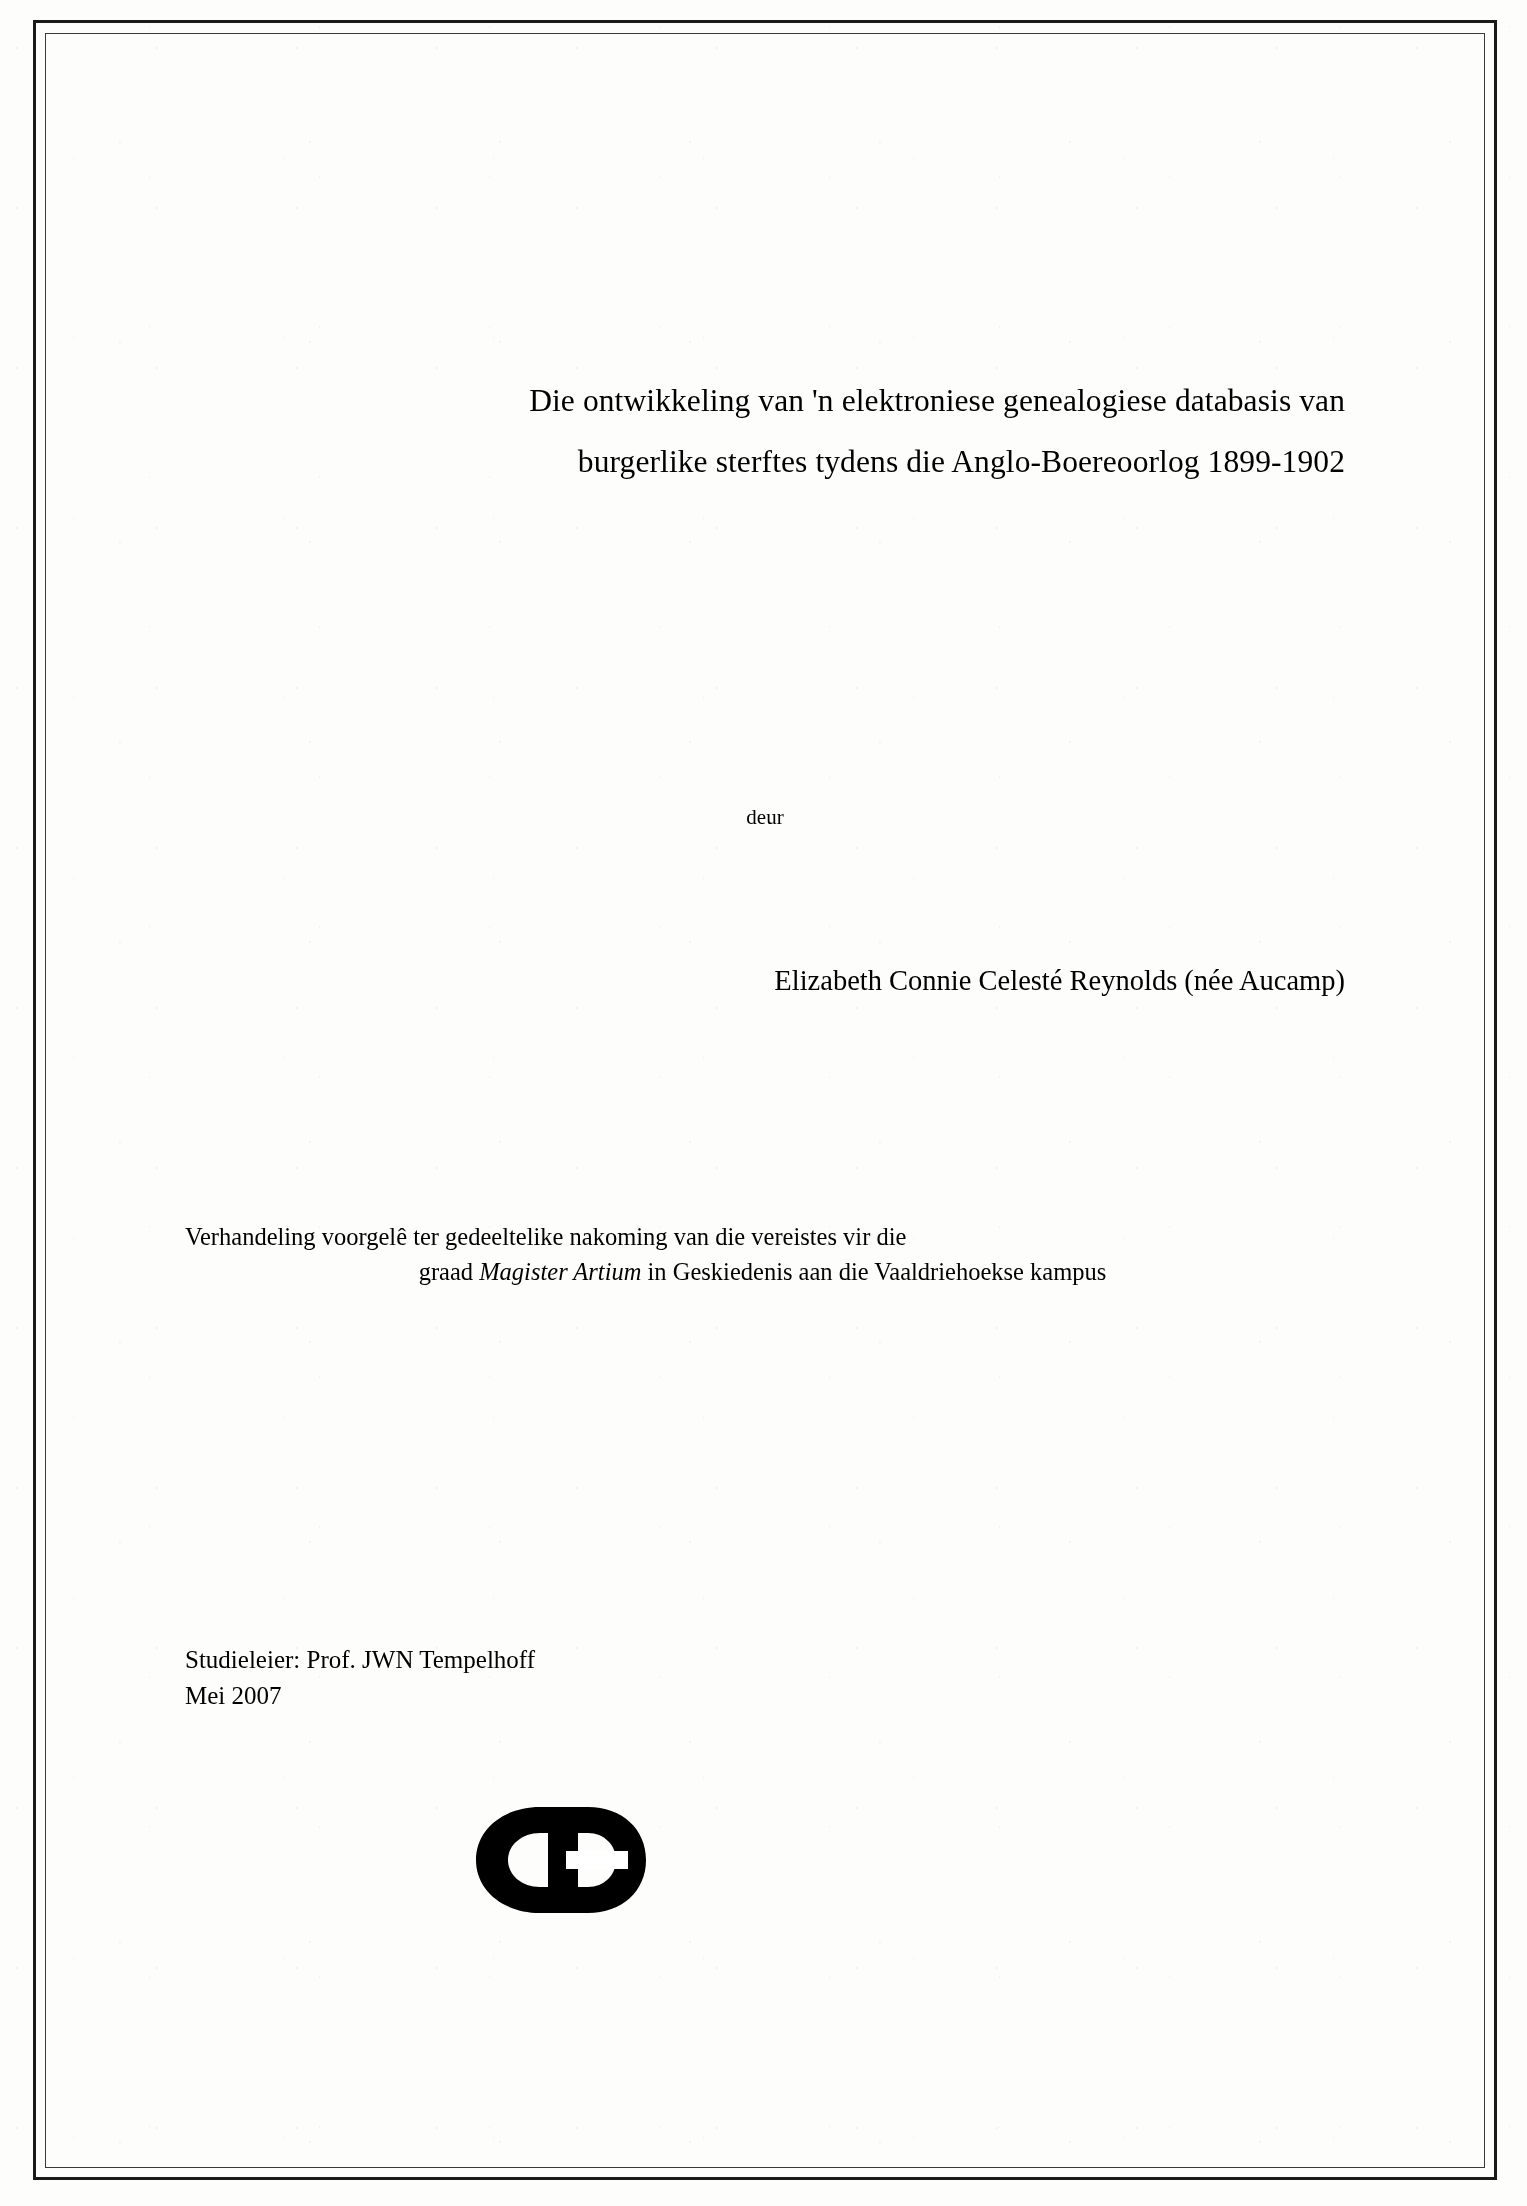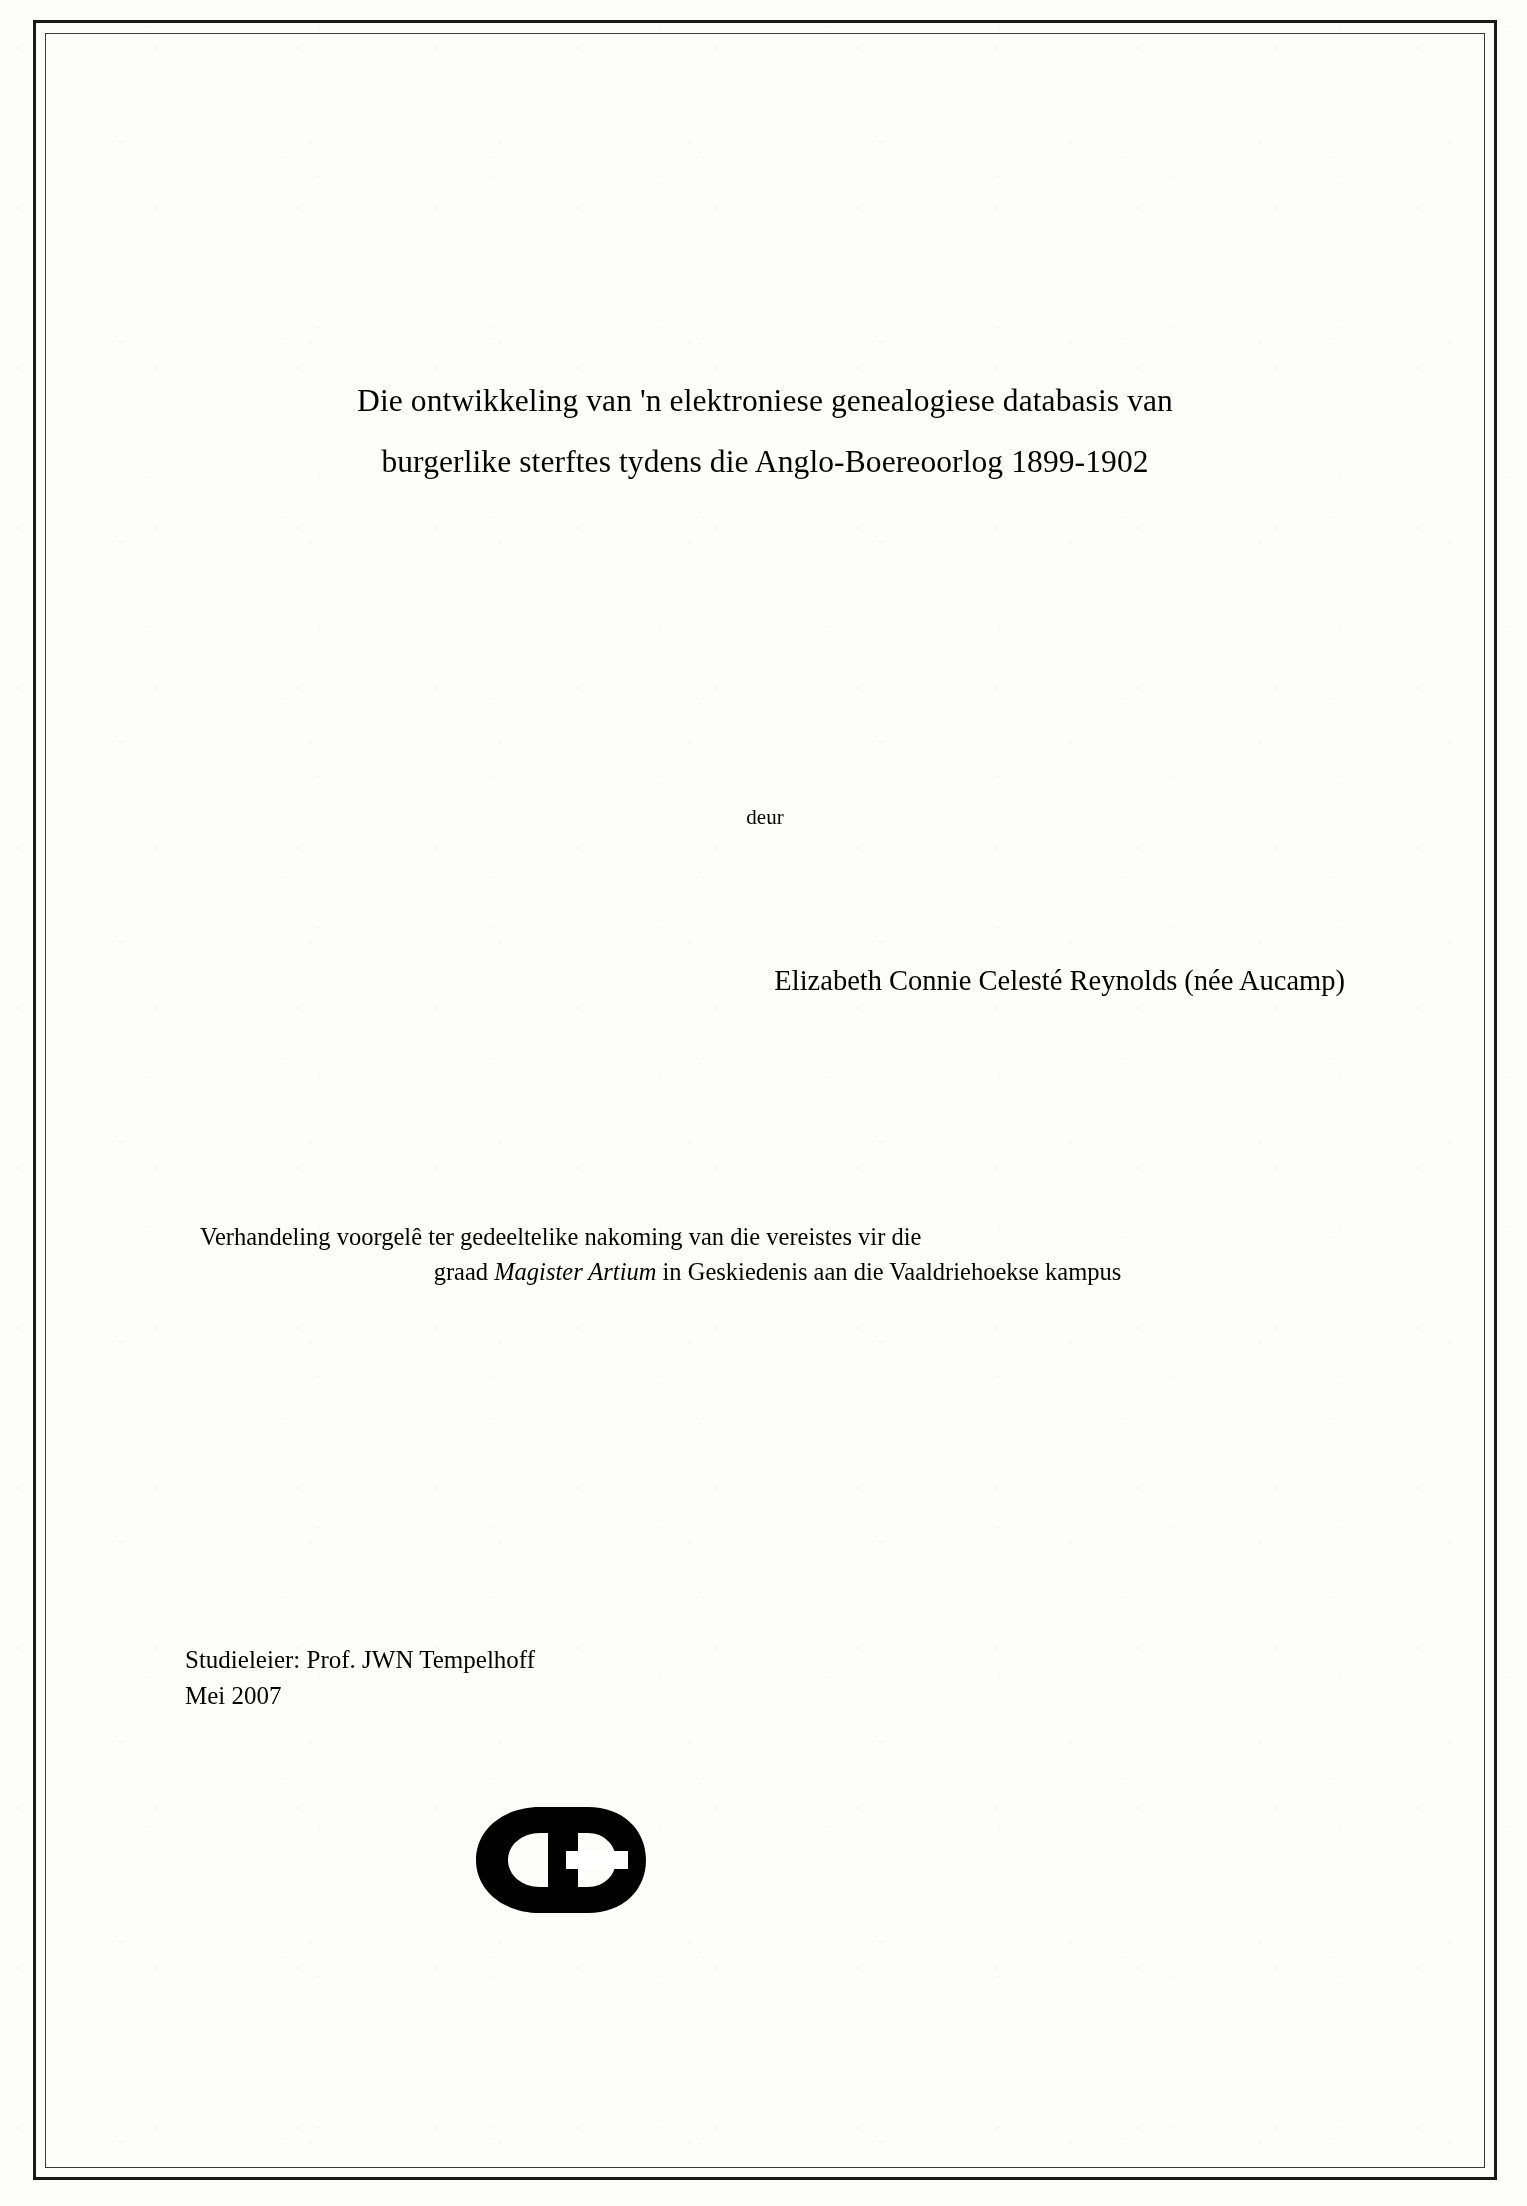--- a/index.html
+++ b/index.html
@@ -53,21 +53,21 @@
     top: 0;
     width: 1160px;
     height: 2206px;
   }
 
   .title-block {
     position: absolute;
     top: 370px;
     left: 0;
     width: 1160px;
-    text-align: center;
+    text-align: right;
   }
   .title-line {
     font-size: 31.5px;
     line-height: 1.95;
     letter-spacing: 0.1px;
   }
 
   .byline-deur {
     position: absolute;
     top: 805px;
@@ -82,21 +82,21 @@
     top: 965px;
     left: 0;
     width: 1160px;
     text-align: right;
     font-size: 28.5px;
   }
 
   .statement {
     position: absolute;
     top: 1220px;
-    left: 15px;
+    left: 0;
     width: 1155px;
     font-size: 24.5px;
     line-height: 1.42;
   }
   .statement .just {
     text-align: justify;
     text-justify: inter-word;
   }
   .statement .l2, .statement .l3 {
     text-align: center;

